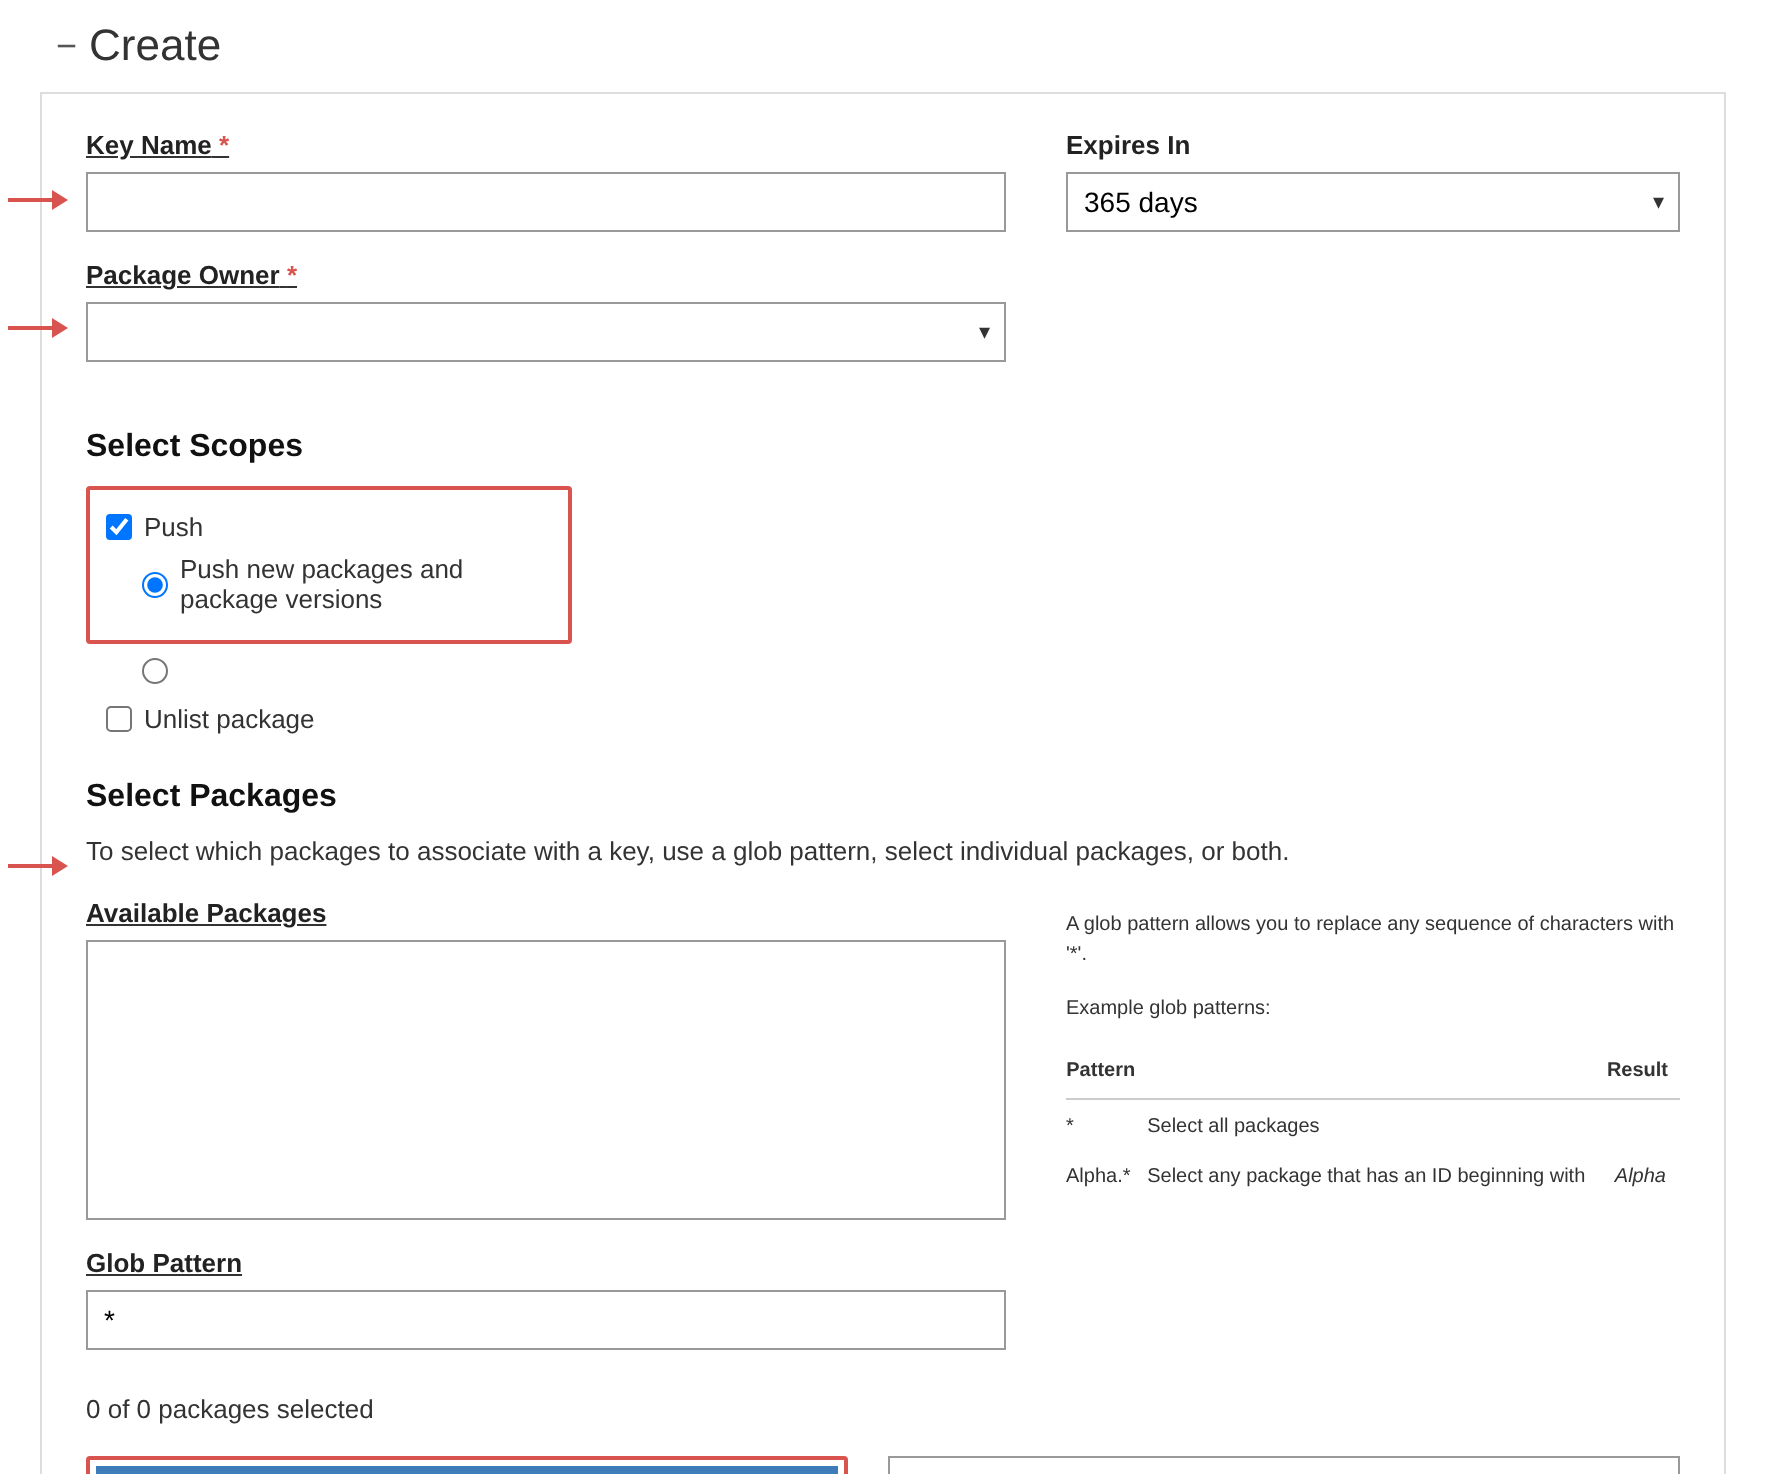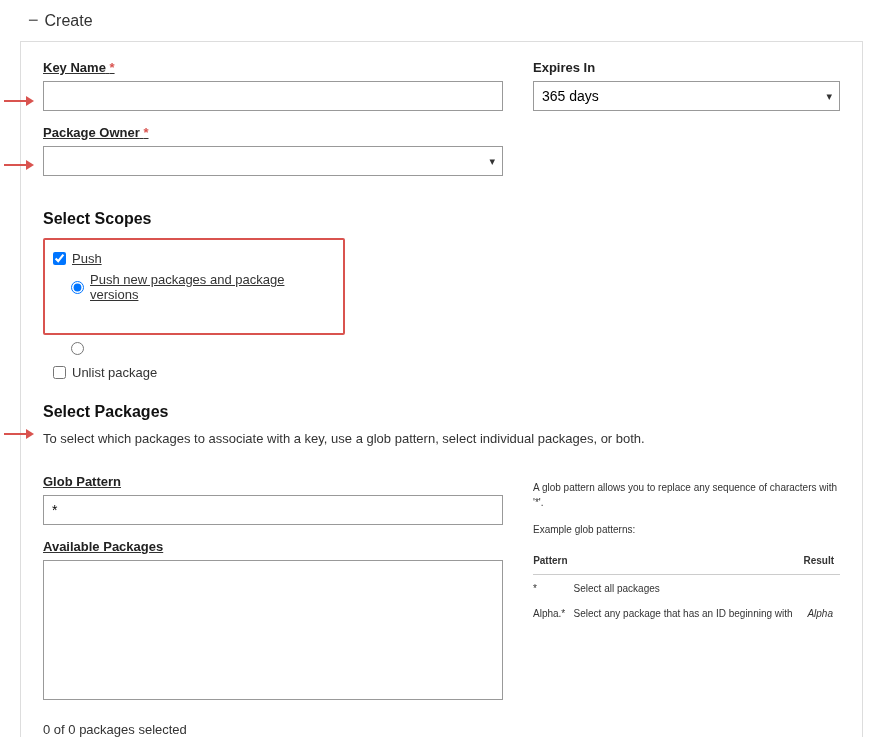--- a/index.html
+++ b/index.html
@@ -18,21 +18,21 @@
       gap: 6px;
       margin-bottom: 10px;
       margin-left: 8px;
     }
     .collapse-icon {
       font-size: 18px;
       color: #555;
       cursor: pointer;
     }
     .section-title {
-      font-size: 16px;
+      font-size: 22px;
       font-weight: 300;
       color: #333;
     }
     .form-container {
       border: 1px solid #ddd;
       padding: 18px 22px 22px 22px;
     }
     .row {
       display: flex;
       gap: 30px;
@@ -71,39 +71,38 @@
     }
     .section-heading {
       font-size: 16px;
       font-weight: 700;
       margin-top: 20px;
       margin-bottom: 10px;
       color: #111;
     }
     .scopes-box {
       border: 2px solid #d9534f;
-      padding: 8px 10px 28px 8px;
-      width: 302px;
+      padding: 8px 10px 10px 8px;
+      width: 243px;
       margin-bottom: 4px;
       border-radius: 2px;
-      text-decoration: underline;
     }
     .checkbox-row, .radio-row {
       display: flex;
       align-items: center;
       gap: 6px;
       padding: 3px 0;
     }
     .radio-row.indented { padding-left: 18px; }
     .checkbox-row input, .radio-row input { cursor: pointer; }
     .checkbox-row label, .radio-row label { cursor: pointer; }
     .help-text {
       font-size: 13px;
       color: #333;
-      margin-bottom: 28px;
+      margin-bottom: 16px;
     }
     .glob-hint {
       font-size: 10px;
       color: #333;
       line-height: 1.5;
       padding-top: 6px;
     }
     .glob-hint p { margin-bottom: 12px; }
     .pattern-table {
       width: 100%;
@@ -256,26 +255,26 @@
     <input type="checkbox" id="unlist-cb" style="">
     <label for="unlist-cb">Unlist package</label>
   </div>
 
   <div class="section-heading">Select Packages</div>
   <div class="help-text">To select which packages to associate with a key, use a glob pattern, select individual packages, or both.</div>
 
   <div class="row">
     <div class="col-left">
       <div class="form-group">
+        <label class="form-label" style="font-weight:700;">Available Packages</label>
+        <div class="packages-box"></div>
+      </div>
+      <div class="form-group">
         <label class="form-label" style="font-weight:700;">Glob Pattern</label>
         <input type="text" class="text-input" value="*" style="">
-      </div>
-      <div class="form-group">
-        <label class="form-label" style="font-weight:700;">Available Packages</label>
-        <div class="packages-box"></div>
       </div>
     </div>
     <div class="col-right">
       <div class="glob-hint">
         <p>A glob pattern allows you to replace any sequence of characters with '*'.</p>
         <p>Example glob patterns:</p>
         <table class="pattern-table">
           <thead>
             <tr>
               <th>Pattern</th>

